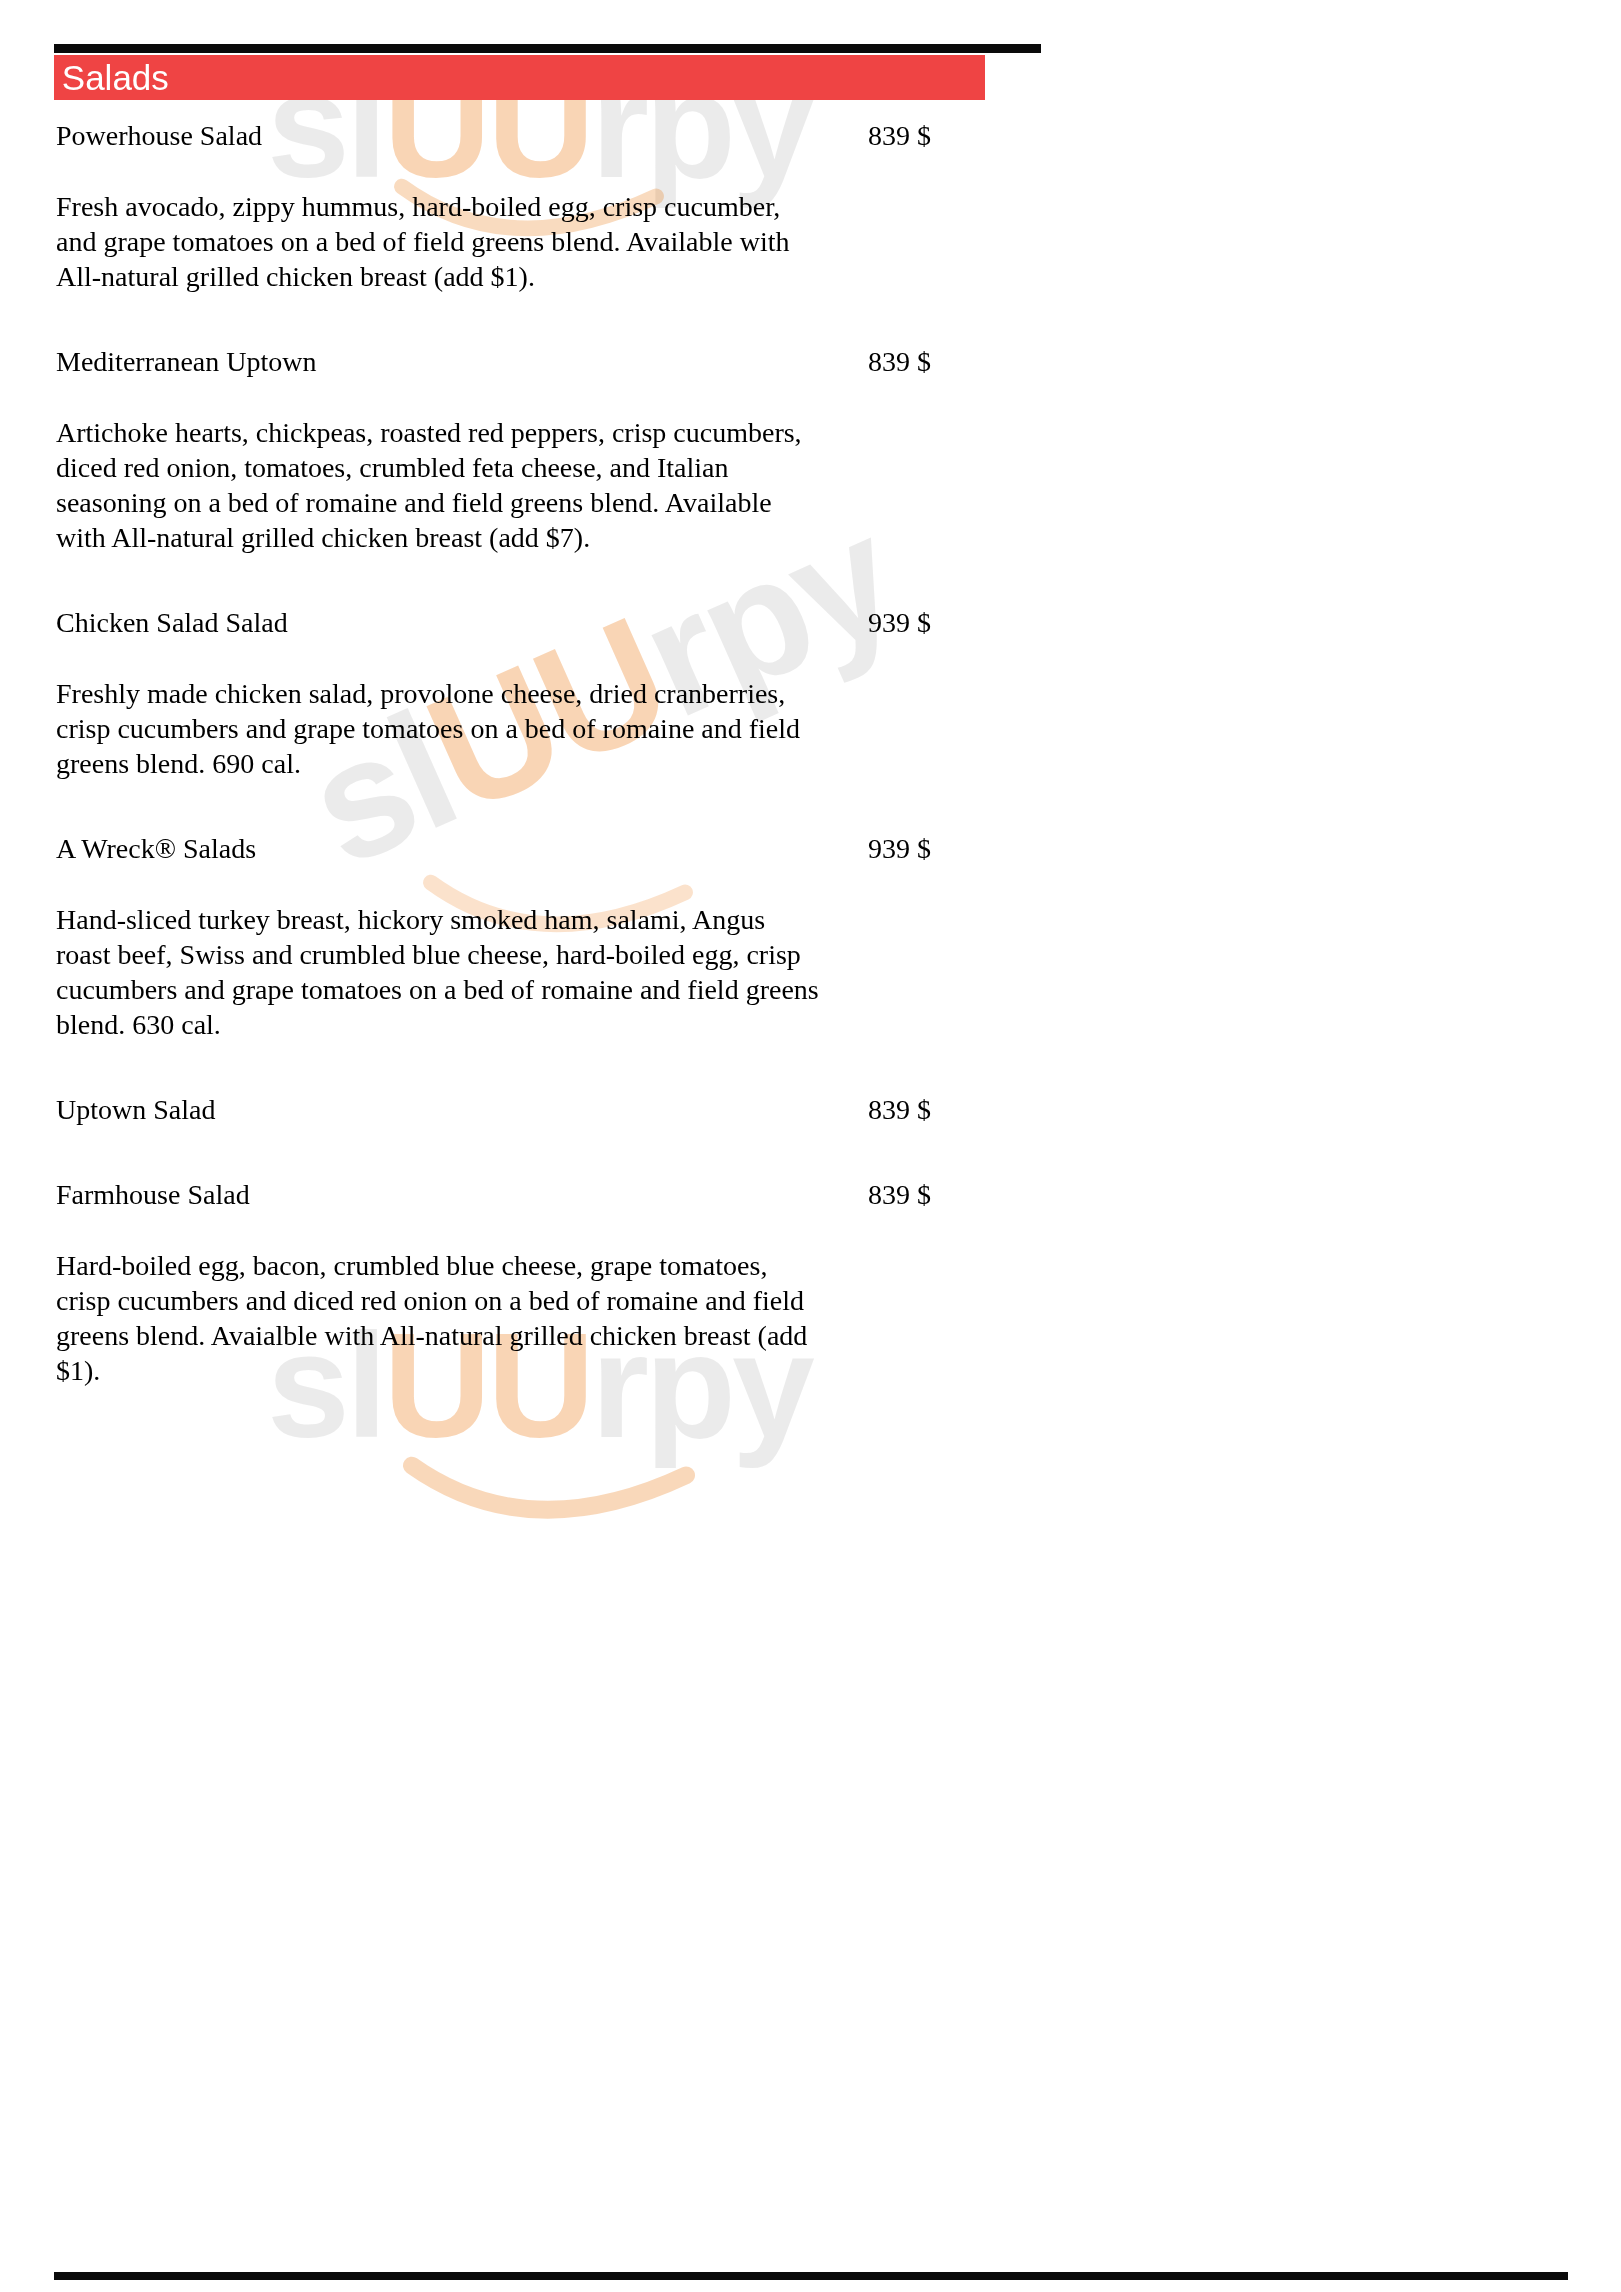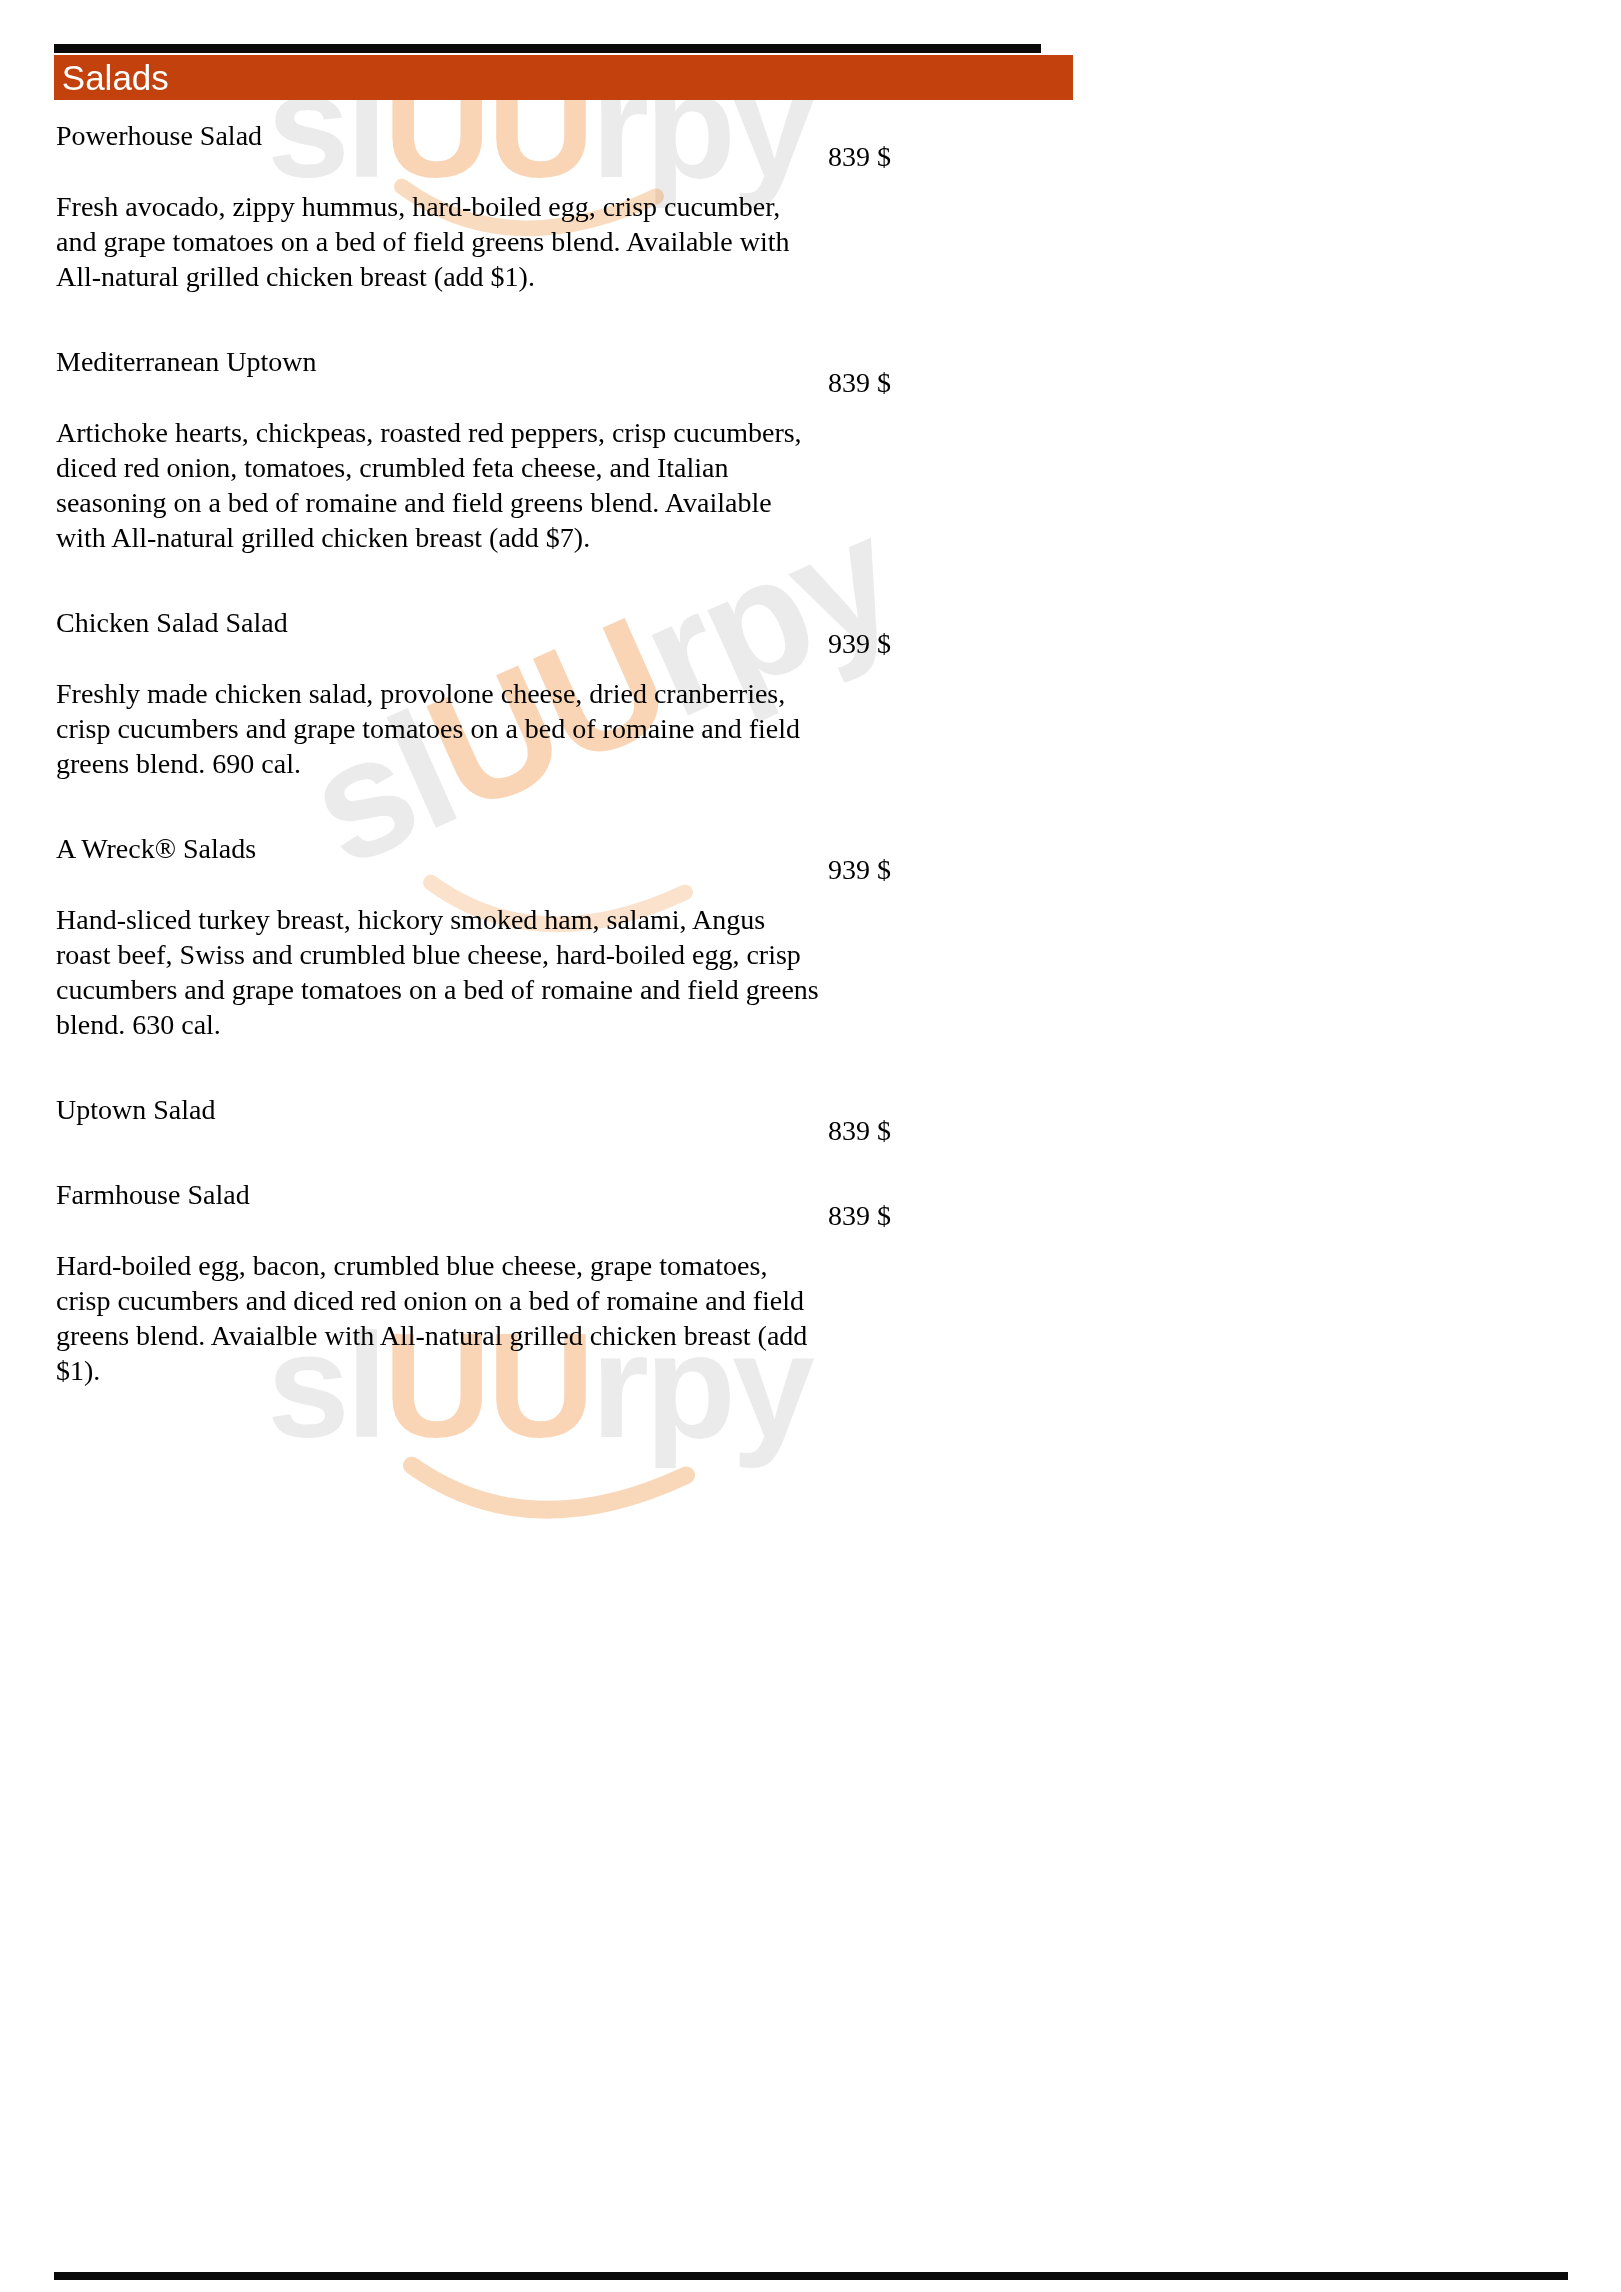--- a/index.html
+++ b/index.html
@@ -59,23 +59,23 @@
     top: 2272px;
     left: 54px;
     width: 1514px;
     height: 7.8px;
     background: #0a0a0a;
   }
   .section-header {
     position: absolute;
     top: 55px;
     left: 54px;
-    width: 1019px;
+    width: 931px;
     height: 45px;
-    background: #c2410c;
+    background: #ef4444;
     display: flex;
     align-items: center;
   }
   .section-header .title {
     font-family: "Liberation Sans", sans-serif;
     font-size: 35px;
     color: #ffffff;
     padding-left: 7.8px;
     line-height: 1;
   }
@@ -90,25 +90,24 @@
     position: relative;
     margin-bottom: 50px;
   }
   .item-name {
     font-size: 28px;
     line-height: 35px;
   }
   .item-price {
     position: absolute;
     top: 0;
-    left: 772px;
+    left: 812px;
     font-size: 28px;
     line-height: 35px;
     white-space: nowrap;
-    margin-top: 21px;
   }
   .item-desc {
     width: 766px;
     font-size: 28px;
     line-height: 35px;
     margin-top: 36px;
   }
 </style>
 </head>
 <body>

